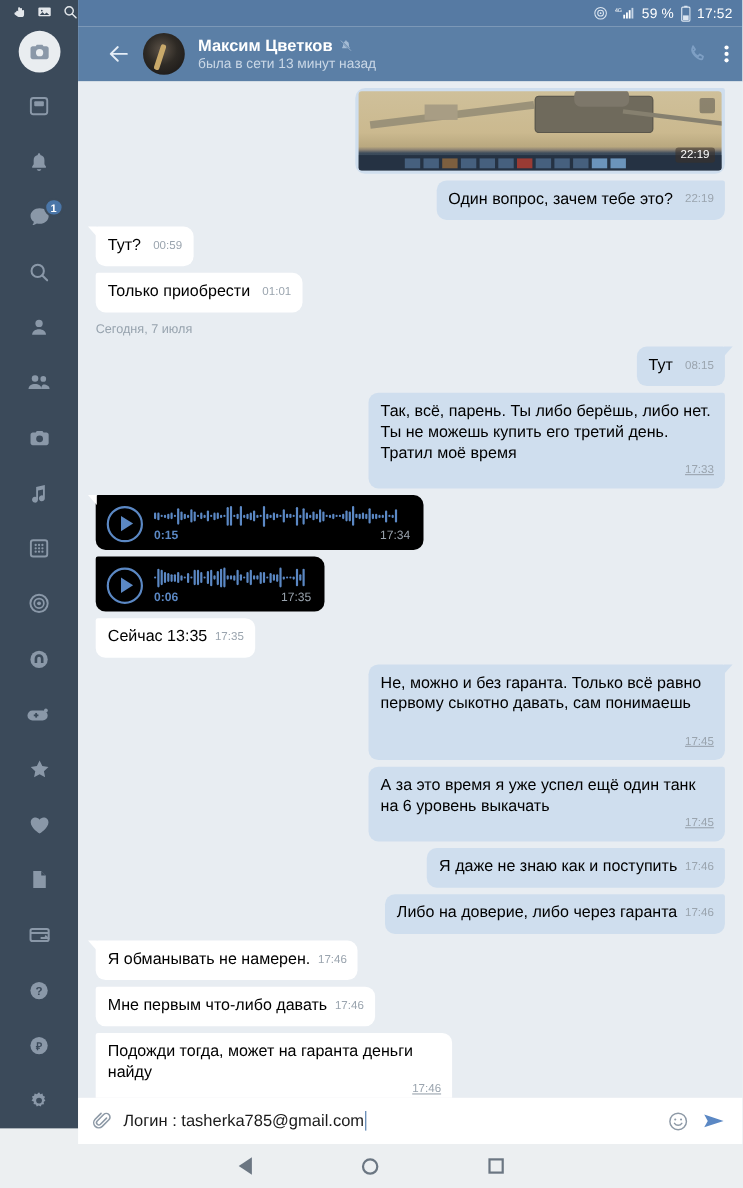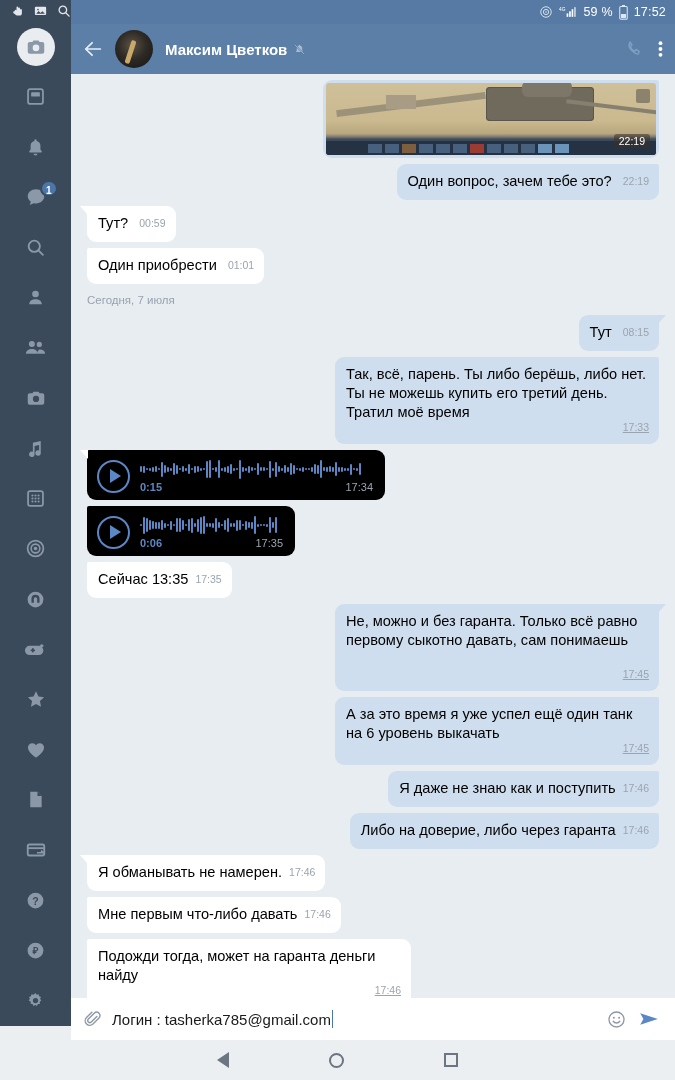--- a/index.html
+++ b/index.html
@@ -51,21 +51,21 @@
     color: #ffffff; font-size: 12px;
   }
   .statusbar .txt { font-size: 12.5px; letter-spacing: .2px; }
 
   
   .chat-header {
     position: absolute; left: 71px; top: 24px;
     width: 604px; height: 50px;
     background: #5b7fa6;
     display: flex; align-items: center;
-    padding: 0 12px 0 0;
+    padding: 0 12px 0 15px;
   }
   .hdr-back { width: 44px; display:flex; align-items:center; justify-content:center; }
   .hdr-avatar {
     width: 38px; height: 38px; border-radius: 50%;
     background: radial-gradient(circle at 45% 40%, #5d5348 0%, #2e2a25 45%, #151314 100%);
     overflow: hidden; position: relative; flex: 0 0 auto;
   }
   .hdr-avatar::after {
     content:""; position:absolute; left:13px; top:10px;
     width:5px; height:24px; background:#c9a96a; transform: rotate(18deg);
@@ -441,20 +441,21 @@
     <div class="hdr-avatar"></div>
     <div class="hdr-text">
       <div class="hdr-name">
         <span>Максим Цветков</span>
         <svg width="13" height="13" viewBox="0 0 24 24">
           <path fill="#a5bcd4" d="M12 3a1.1 1.1 0 00-1.1 1.1v.5A5 5 0 007 9.4v3.8l-1.3 2c-.4.5 0 1.2.7 1.2h11.2c.7 0 1.1-.7.7-1.2l-1.3-2V9.4a5 5 0 00-3.9-4.8v-.5A1.1 1.1 0 0012 3z"></path>
           <line x1="3.5" y1="3.5" x2="20.5" y2="20.5" stroke="#5b7fa6" stroke-width="2.6"></line>
           <line x1="3.5" y1="3.5" x2="20.5" y2="20.5" stroke="#a5bcd4" stroke-width="1.4"></line>
         </svg>
       </div>
+      <div class="hdr-sub">была в сети 13 минут назад</div>
     </div>
     <div class="hdr-actions">
       <svg width="20" height="20" viewBox="0 0 24 24">
         <path fill="none" stroke="#7e9fc4" stroke-width="1.9" stroke-linejoin="round" d="M7.2 3.6l2.3 3.6-2 1.8c.6 2 2.9 4.5 5.2 5.6l1.9-2 3.6 2.2-1 3c-3.8 1-11.8-6.3-11-10.9z"></path>
       </svg>
       <svg width="5" height="20" viewBox="0 0 6 24">
         <circle cx="3" cy="5" r="2.3" fill="#ffffff"></circle>
         <circle cx="3" cy="12" r="2.3" fill="#ffffff"></circle>
         <circle cx="3" cy="19" r="2.3" fill="#ffffff"></circle>
       </svg>
@@ -500,21 +501,21 @@
 
     <div class="row in">
       <div class="bubble in tail">
         <span class="btext">Тут?</span>
         <span class="bts">00:59</span>
       </div>
     </div>
 
     <div class="row in">
       <div class="bubble in">
-        <span class="btext">Один приобрести</span>
+        <span class="btext">Только приобрести</span>
         <span class="bts">01:01</span>
       </div>
     </div>
 
     <div class="divider">Сегодня, 7 июля</div>
 
     <div class="row out">
       <div class="bubble out tail">
         <span class="btext">Тут</span>
         <span class="bts">08:15</span>

